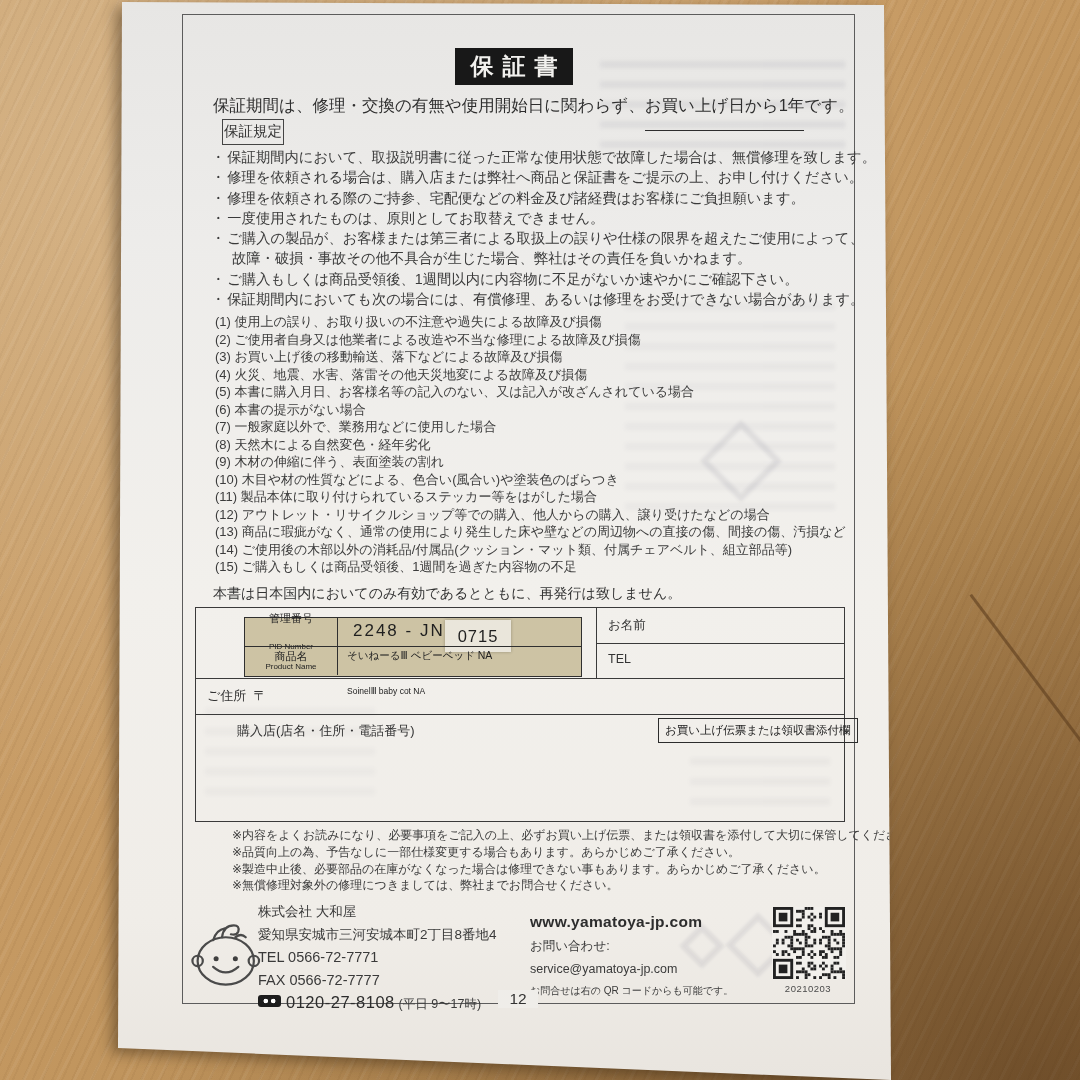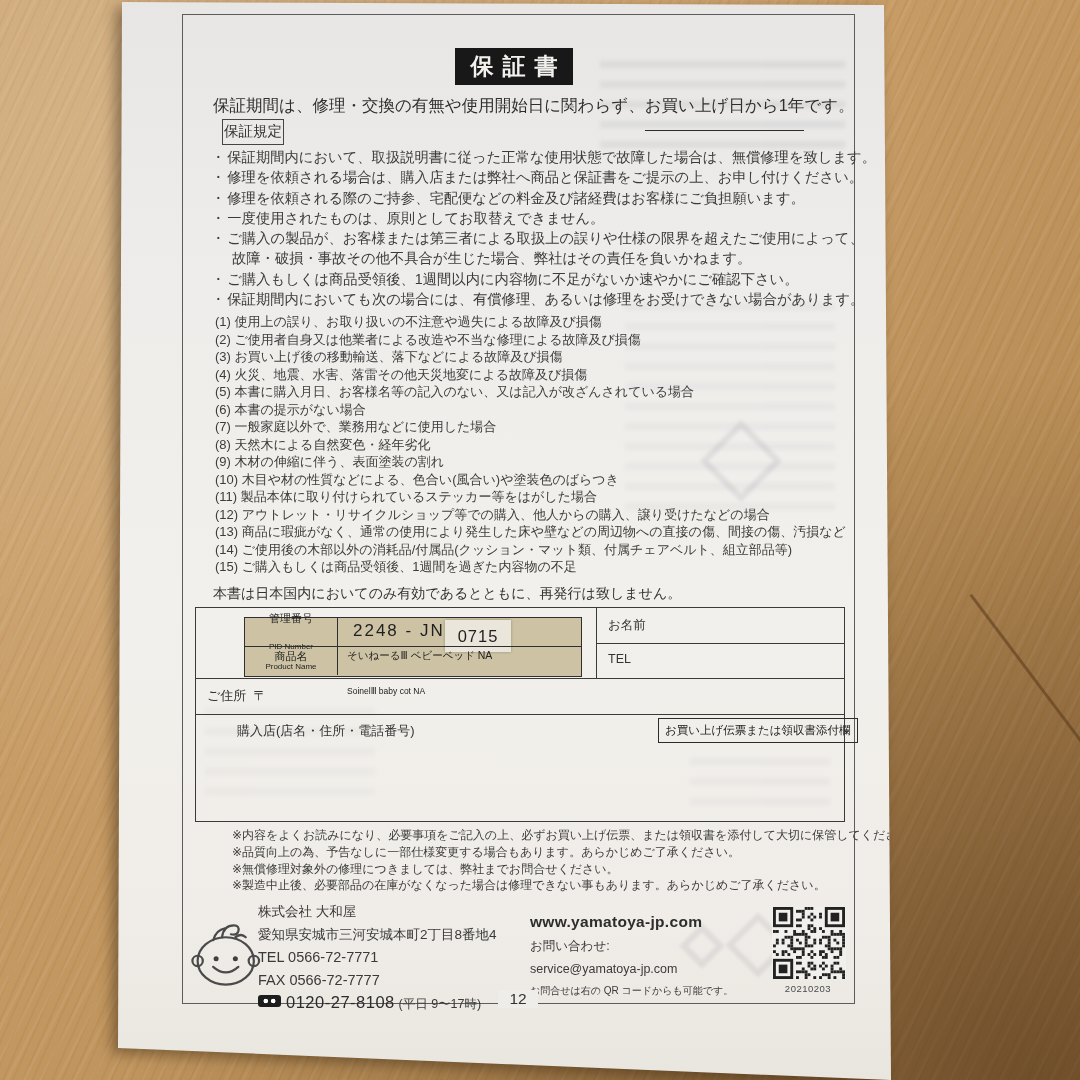--- a/index.html
+++ b/index.html
@@ -209,22 +209,22 @@
     <div class="cell-label" style="left:11px;top:79px;font-size:13px;">
       <span>ご住所</span>&nbsp;&nbsp;<span>〒</span>
     </div>
     <div class="cell-label" style="left:11px;top:114px;font-size:13px;padding-left:30px;">購入店(店名・住所・電話番号)</div>
     <div class="receipt-box">お買い上げ伝票または領収書添付欄</div>
   </div>
 
   <div class="notes">
     <div class="note-line">※内容をよくお読みになり、必要事項をご記入の上、必ずお買い上げ伝票、または領収書を添付して大切に保管してください。</div>
     <div class="note-line">※品質向上の為、予告なしに一部仕様変更する場合もあります。あらかじめご了承ください。</div>
+    <div class="note-line">※製造中止後、必要部品の在庫がなくなった場合は修理できない事もあります。あらかじめご了承ください。</div>
     <div class="note-line">※無償修理対象外の修理につきましては、弊社までお問合せください。</div>
-    <div class="note-line">※製造中止後、必要部品の在庫がなくなった場合は修理できない事もあります。あらかじめご了承ください。</div>
   </div>
 
   <svg class="logo" viewBox="0 0 100 100">
     <ellipse cx="51" cy="58" rx="38" ry="32" fill="none" stroke="#4a4a4a" stroke-width="3"></ellipse>
     <circle cx="13" cy="58" r="7" fill="none" stroke="#4a4a4a" stroke-width="3"></circle>
     <circle cx="89" cy="58" r="7" fill="none" stroke="#4a4a4a" stroke-width="3"></circle>
     <path d="M34 30 Q38 16 50 14" fill="none" stroke="#4a4a4a" stroke-width="3" stroke-linecap="round"></path>
     <path d="M46 26 Q48 10 62 10 Q70 10 68 18 Q66 24 58 22" fill="none" stroke="#4a4a4a" stroke-width="3" stroke-linecap="round"></path>
     <path d="M64 26 Q72 20 78 26" fill="none" stroke="#4a4a4a" stroke-width="3" stroke-linecap="round"></path>
     <circle cx="38" cy="55" r="3.4" fill="#3f3f3f"></circle>

